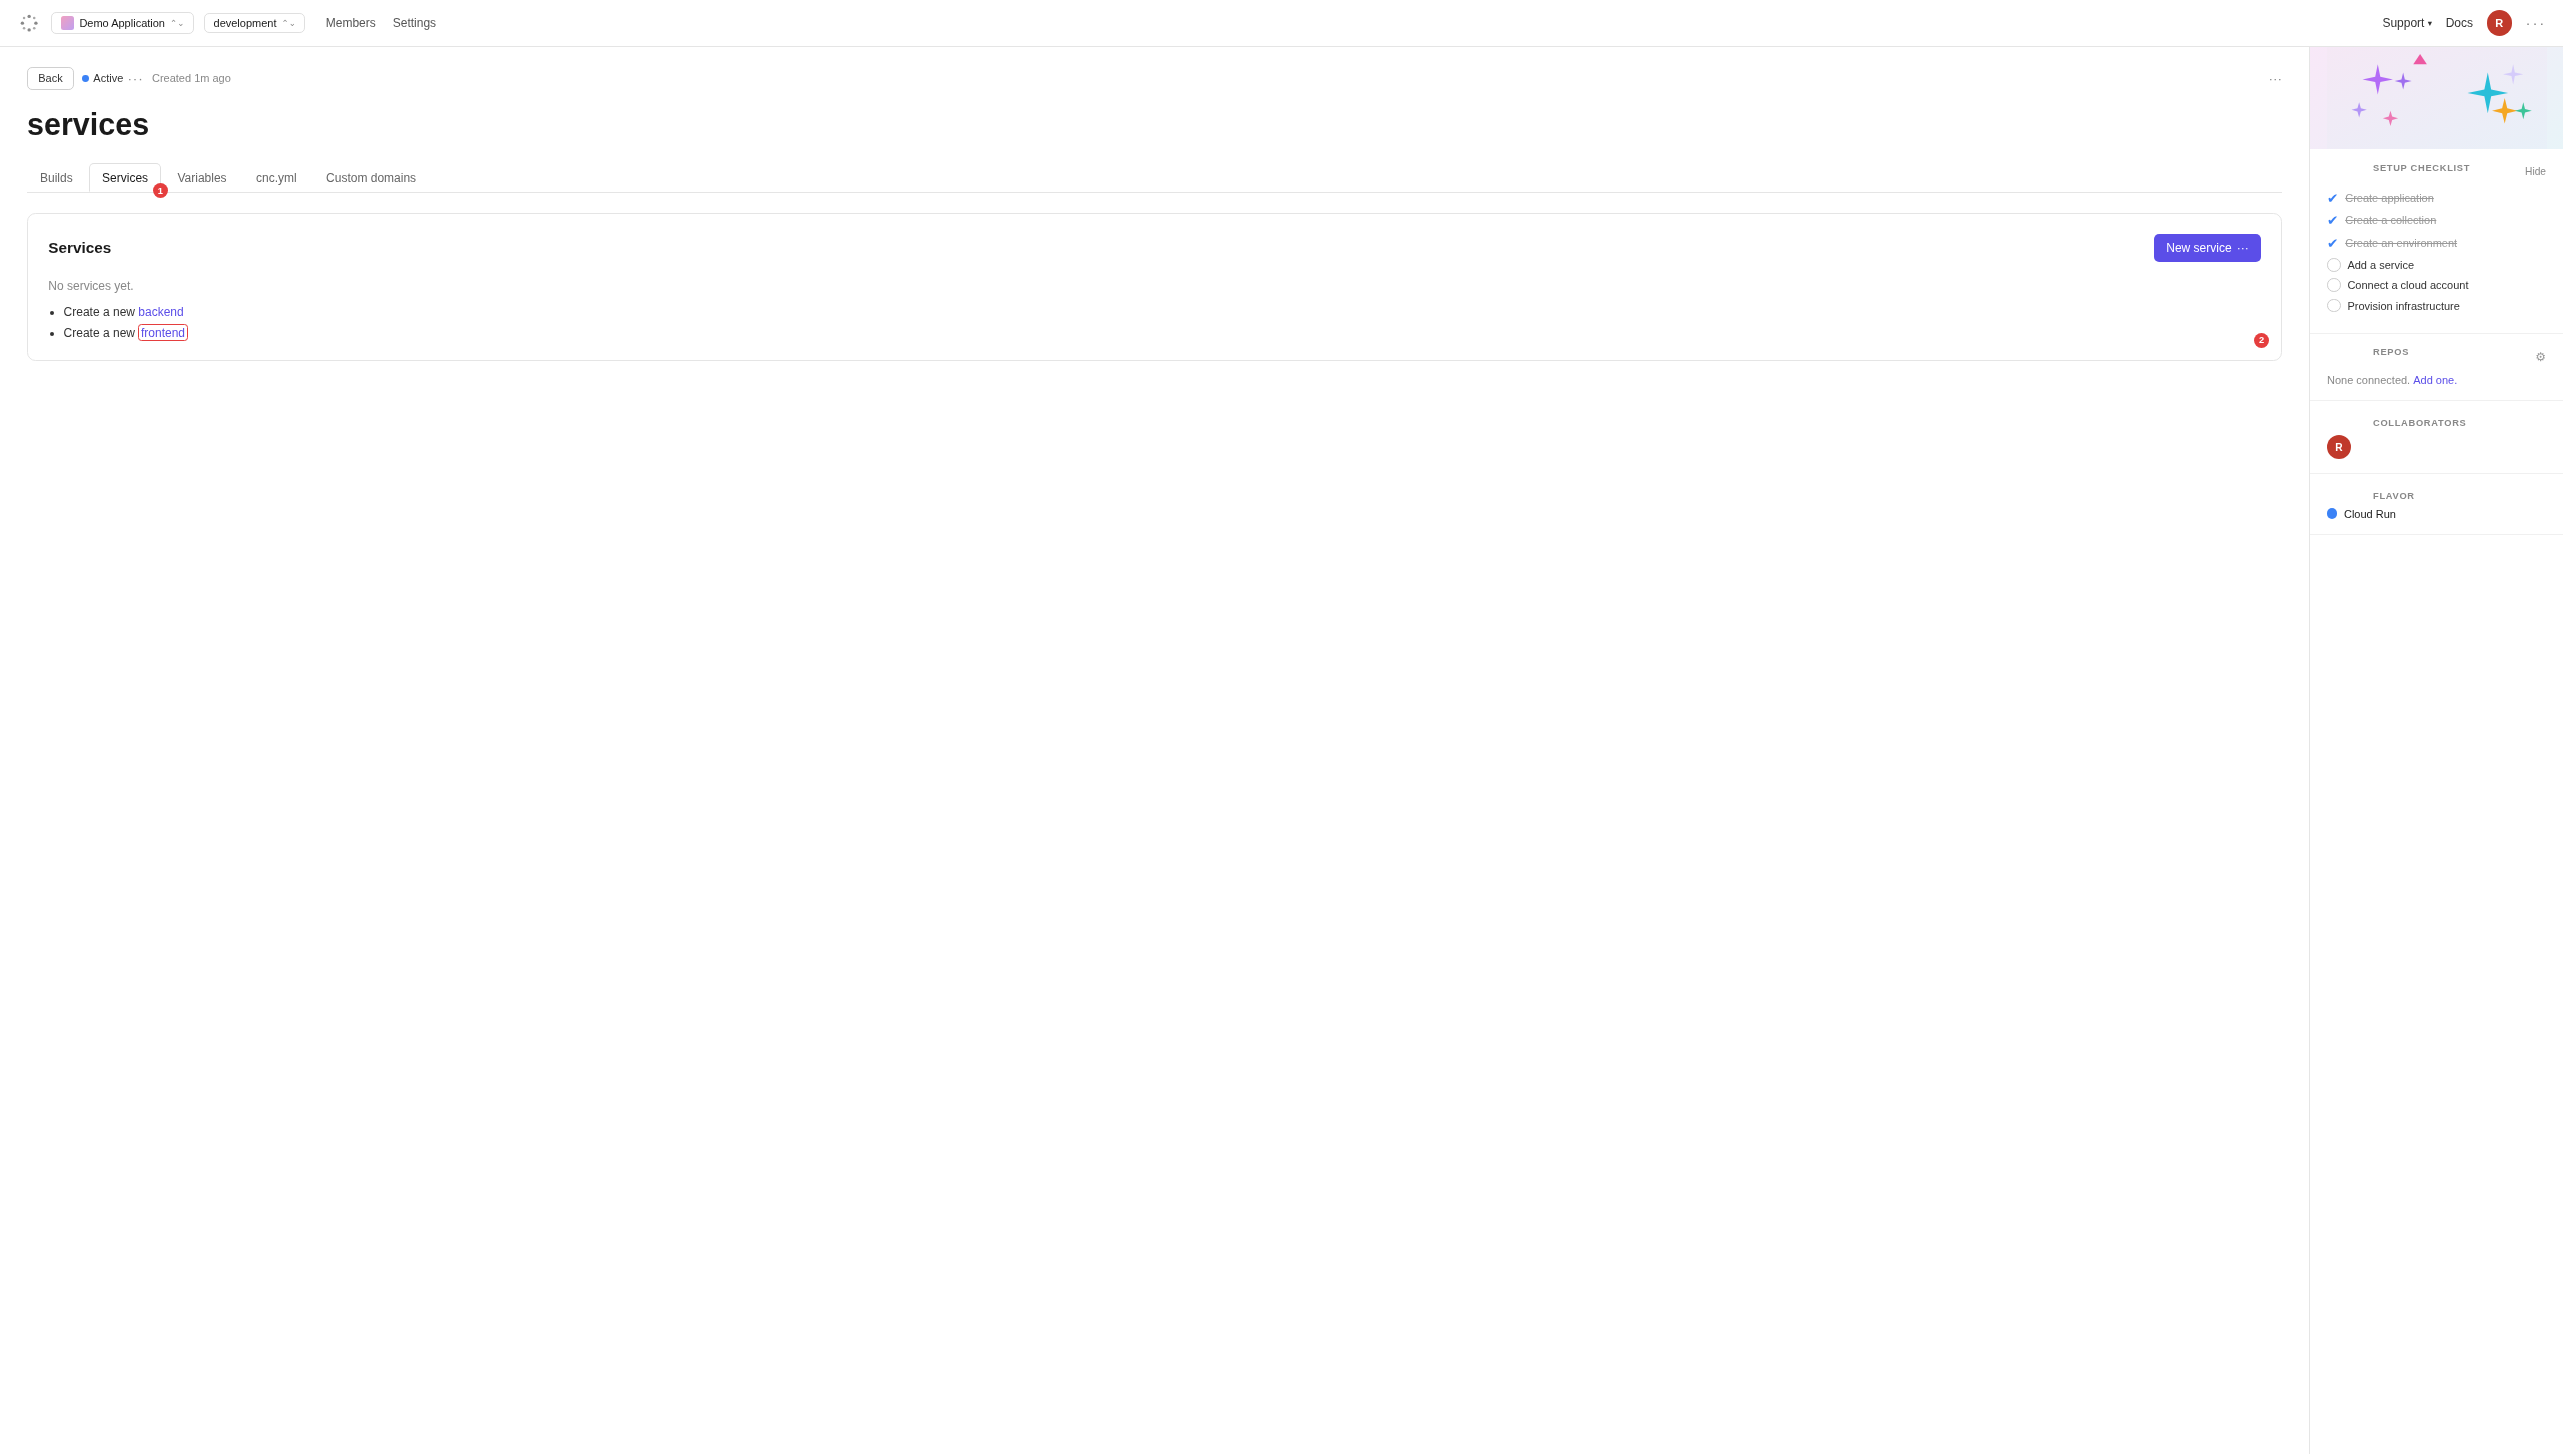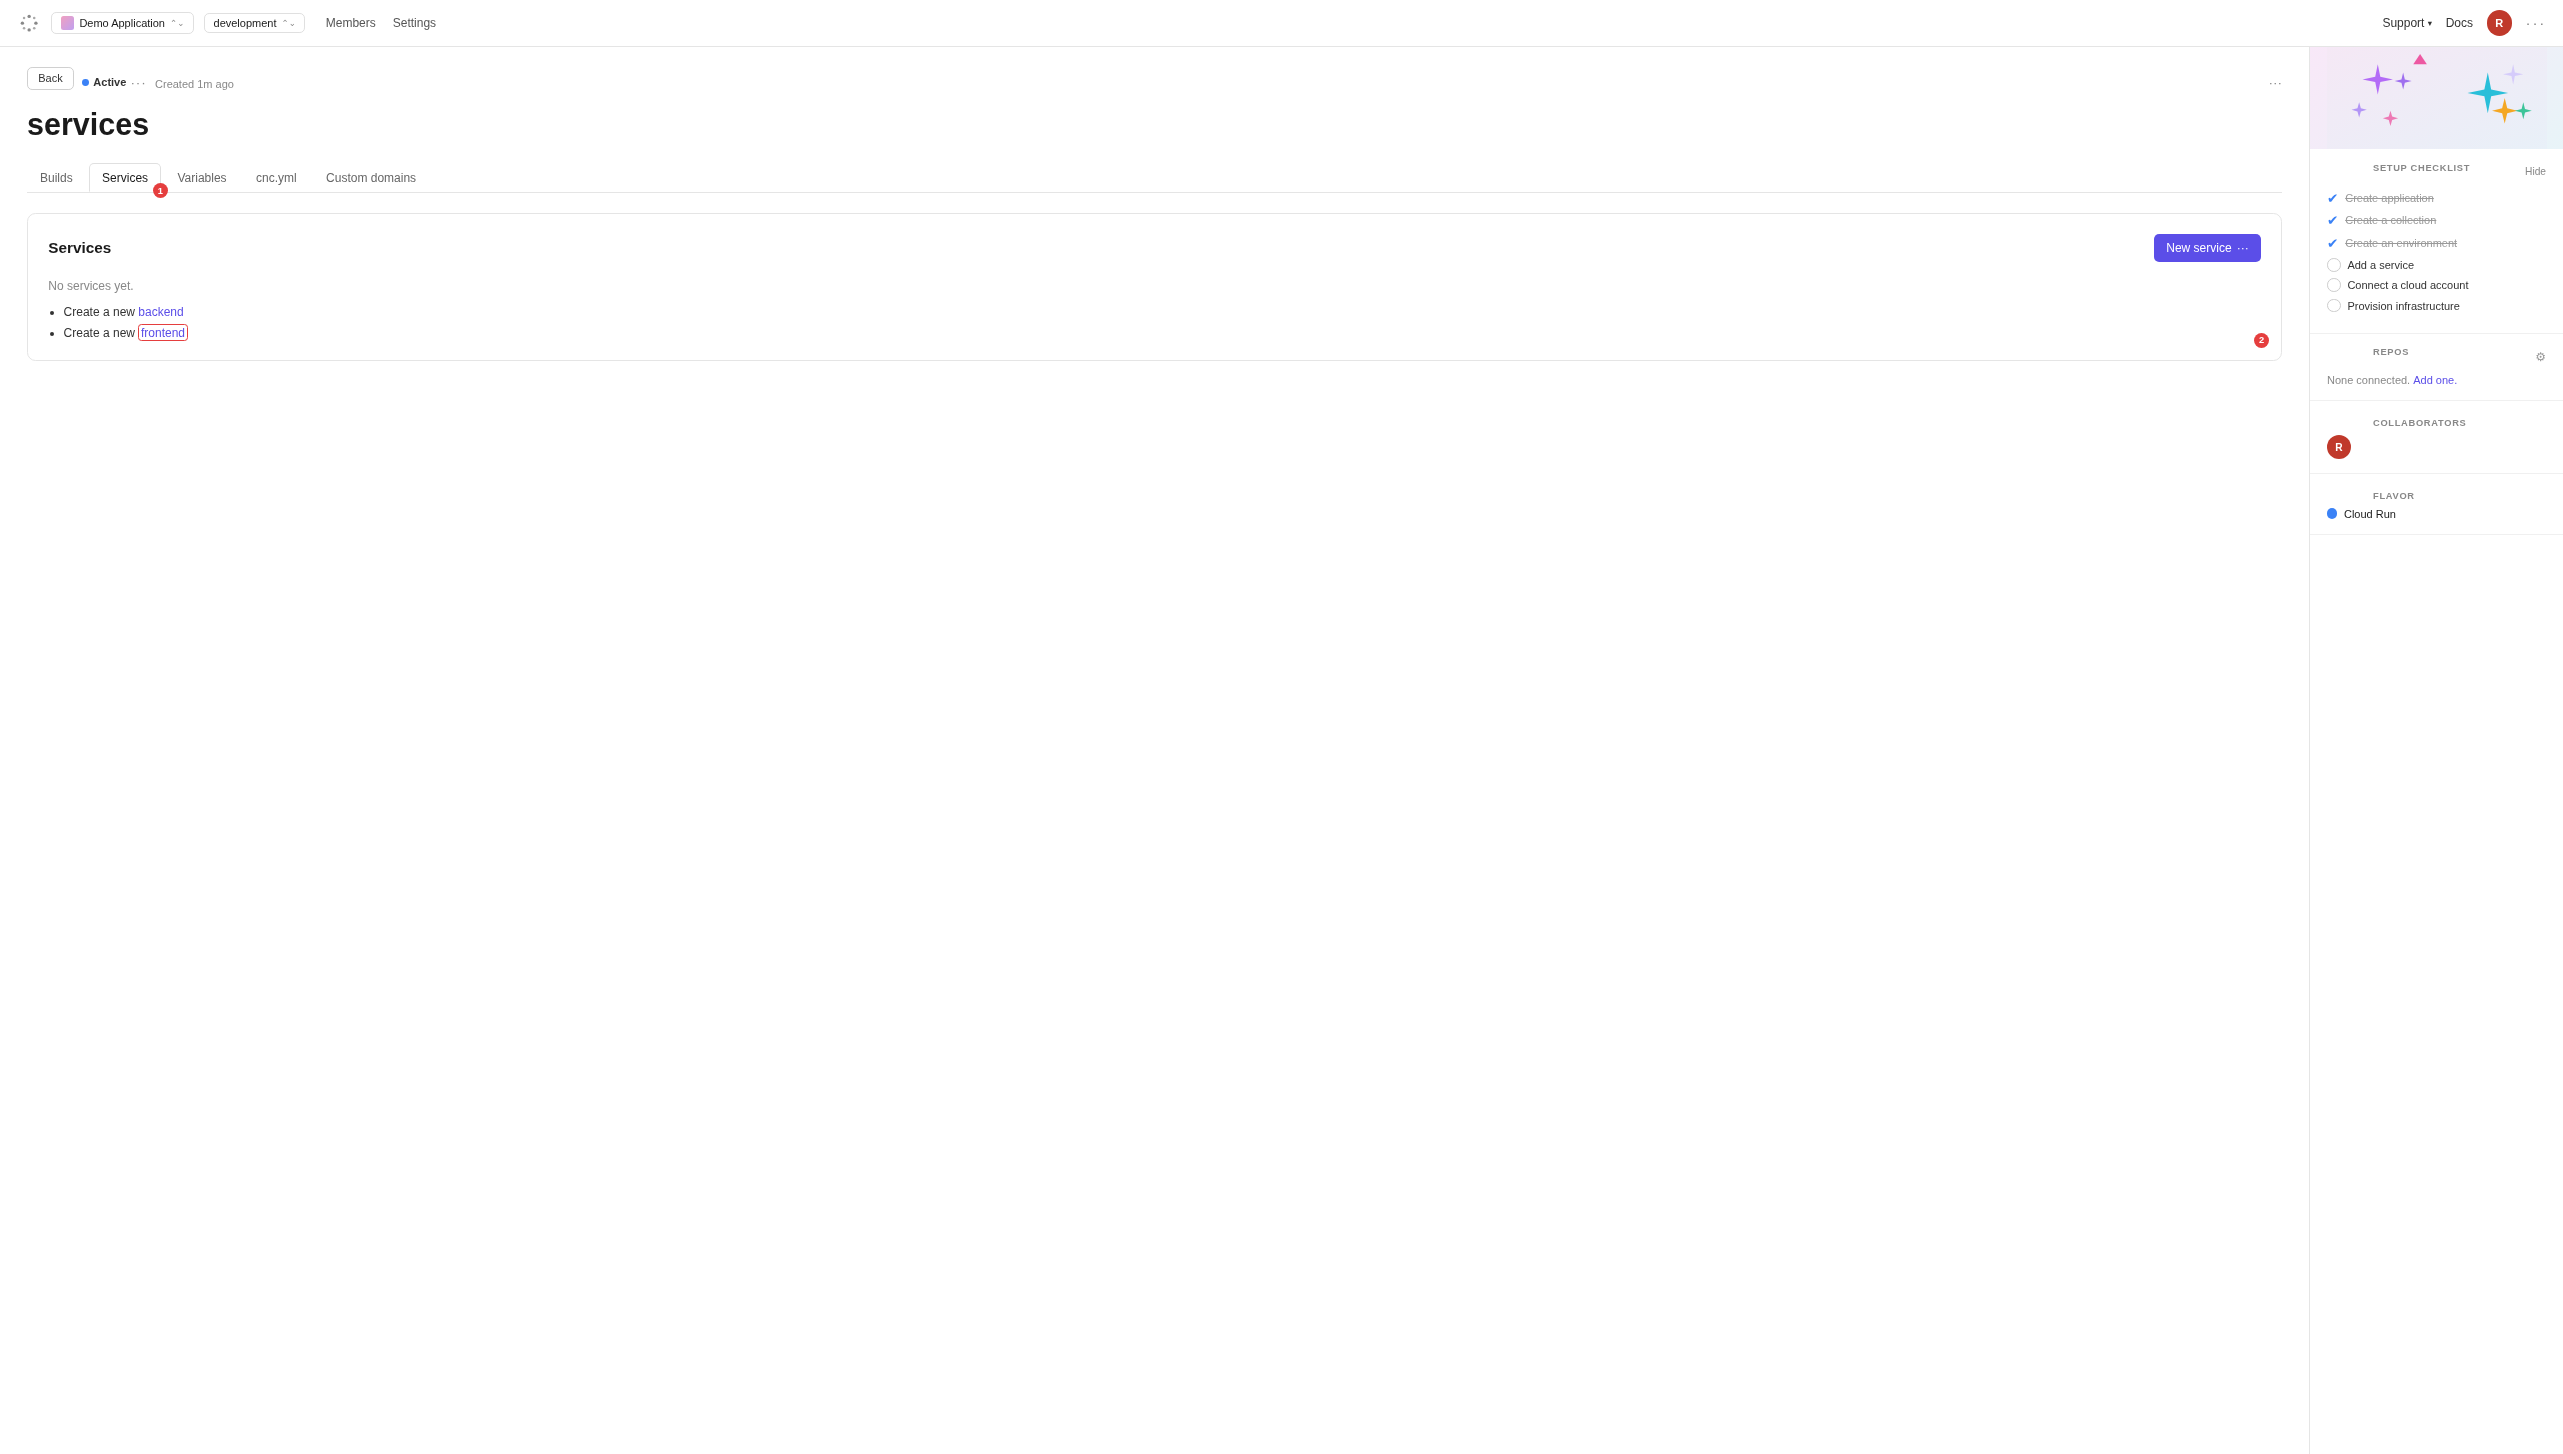--- a/index.html
+++ b/index.html
@@ -31,28 +31,28 @@
     .docs-btn { cursor: pointer; color: #333; font-size: 12px; }
     .avatar { width: 25.4px; height: 25.4px; border-radius: 50%; background: #c0392b; color: #fff; display: flex; align-items: center; justify-content: center; font-size: 11px; font-weight: 600; cursor: pointer; }
     .more-btn { cursor: pointer; color: #888; font-size: 15.3px; letter-spacing: 1.7px; }
 
     
     .main-layout { display: flex; height: calc(100vh - 47px); }
     .content-area { flex: 1; padding: 20.3px 27px; overflow-y: auto; }
     .sidebar { width: 254px; border-left: 0.8px solid #e5e5e5; padding: 0; overflow-y: auto; }
 
     
-    .status-row { display: flex; align-items: flex-end; gap: 8.5px; margin-bottom: 17px; }
+    .status-row { display: flex; align-items: center; gap: 8.5px; margin-bottom: 17px; }
     .back-btn {
       border: 0.8px solid #d0d0d0; background: #fff; border-radius: 5.1px;
       padding: 4.2px 10.2px; font-size: 11px; cursor: pointer; color: #333;
     }
     .status-badge { display: flex; align-items: center; gap: 4.2px; font-size: 11px; }
     .status-dot { width: 6.8px; height: 6.8px; border-radius: 50%; background: #3b82f6; }
-    .status-text { color: #333; font-weight: 700; }
+    .status-text { color: #333; font-weight: 400; }
     .status-dots { color: #888; font-size: 13.6px; letter-spacing: 0.8px; cursor: pointer; }
     .created-text { color: #888; font-size: 11px; }
     .row-more { margin-left: auto; cursor: pointer; color: #888; font-size: 13.6px; }
 
     
     .page-title { font-size: 30.5px; font-weight: 700; color: #1a1a1a; margin-bottom: 20.3px; }
 
     
     .tabs { display: flex; gap: 3.4px; border-bottom: 0.8px solid #e5e5e5; margin-bottom: 20.3px; position: relative; }
     .tab {

